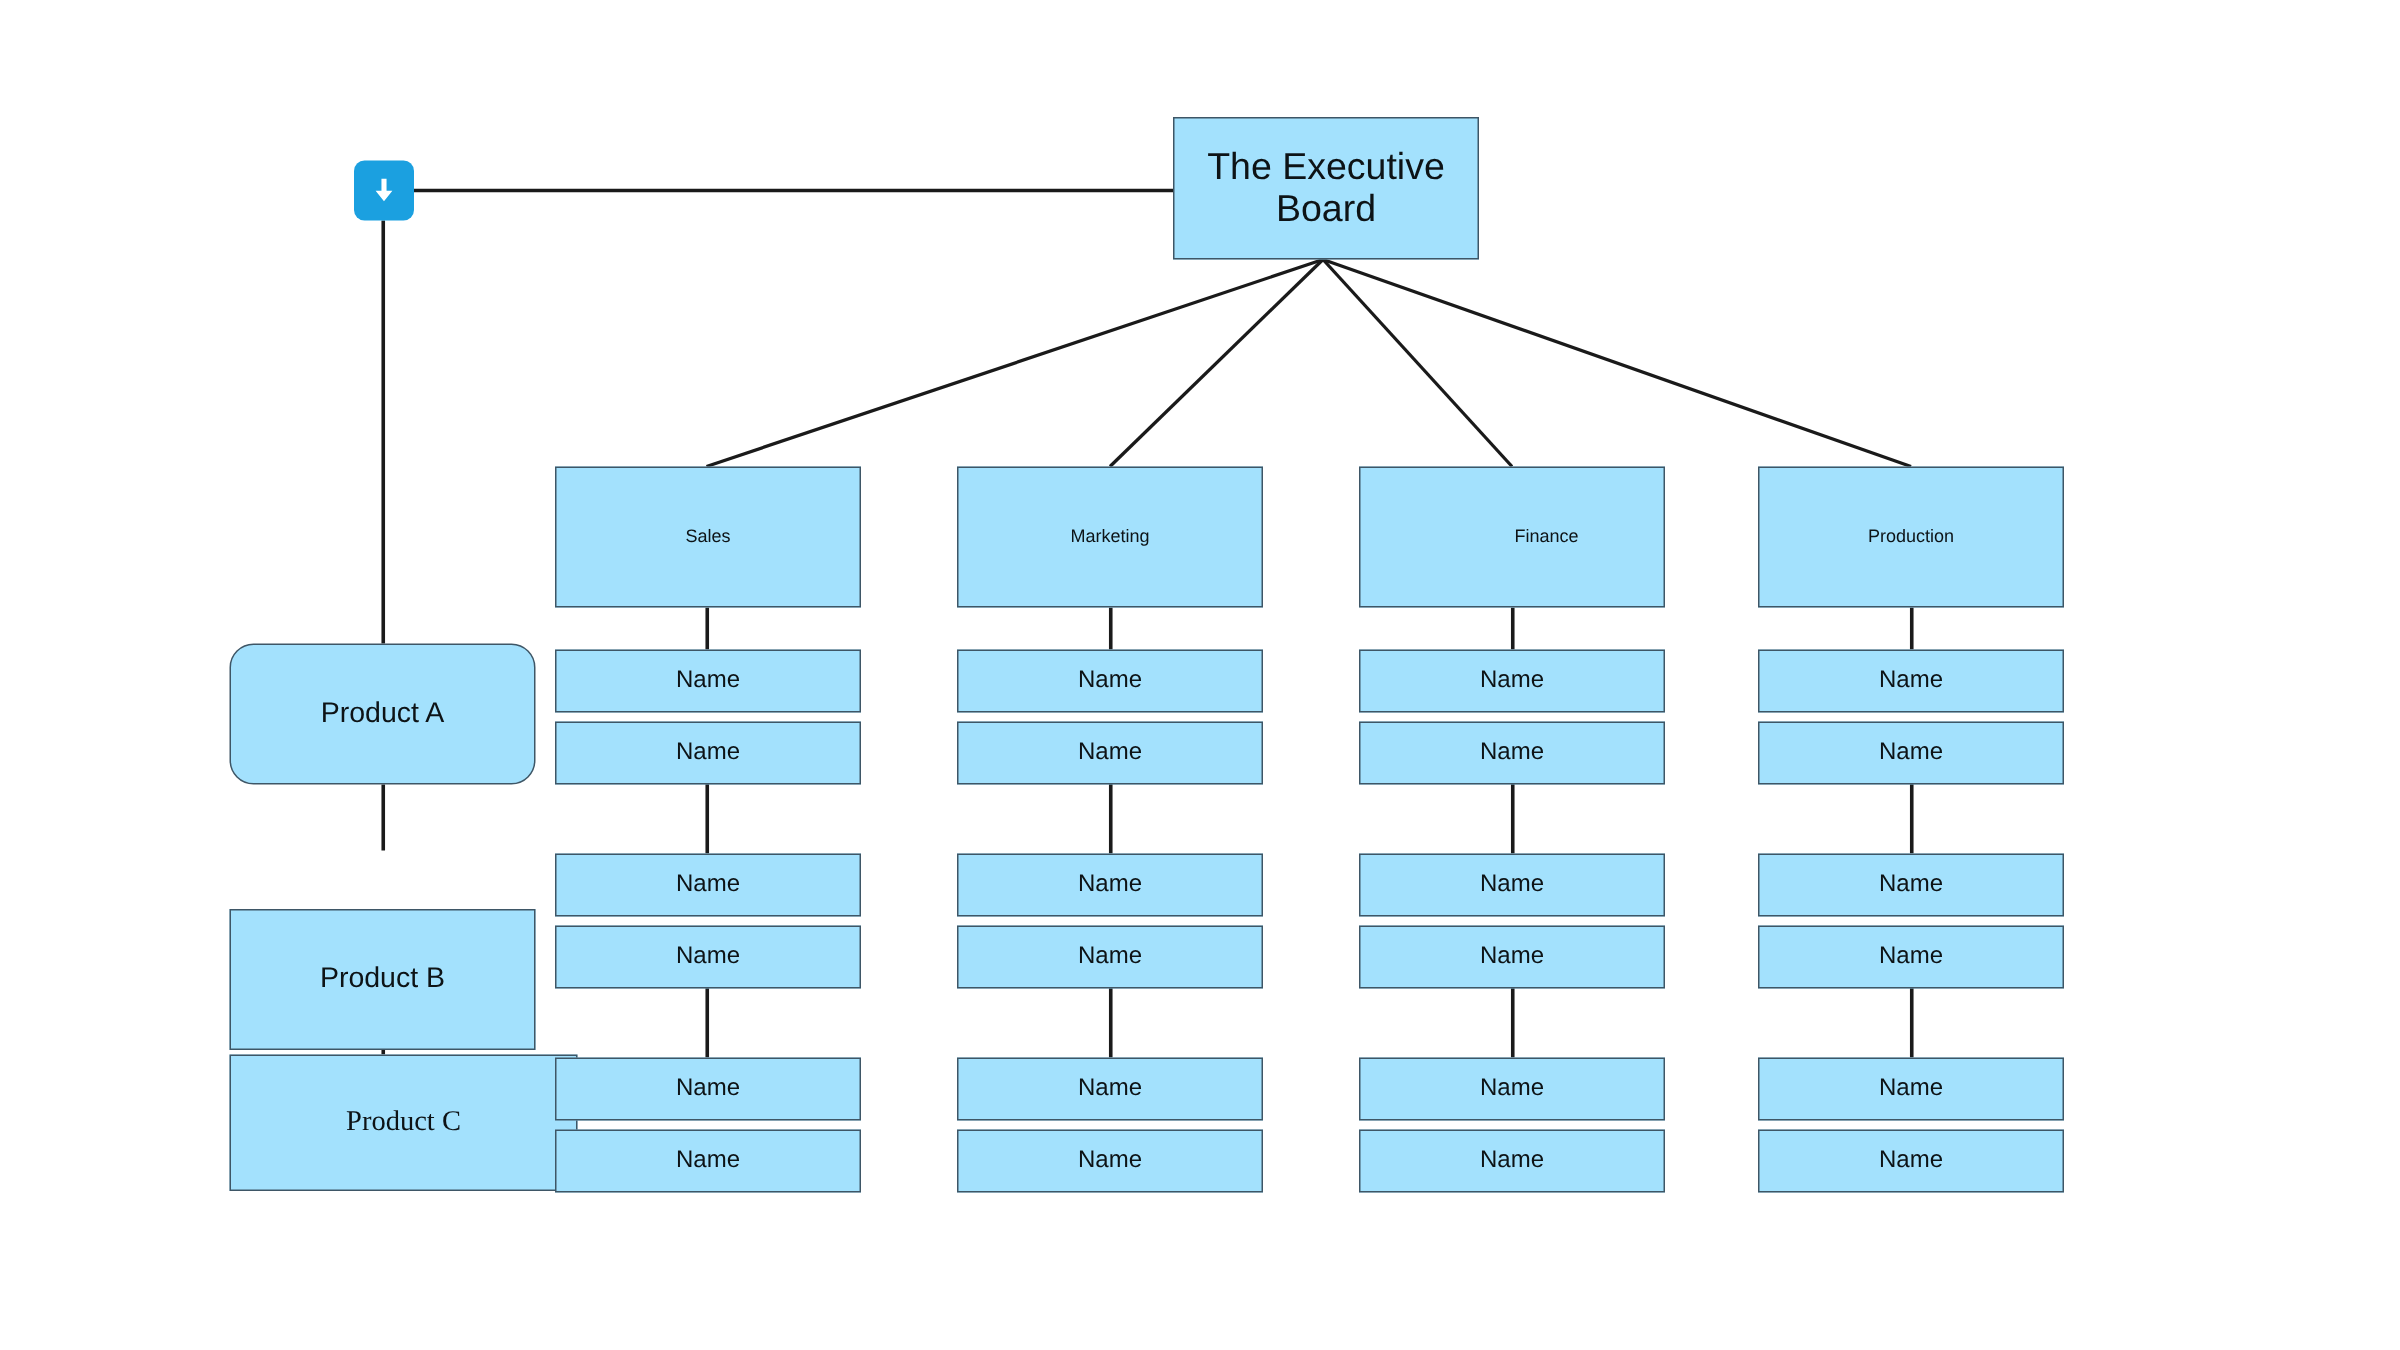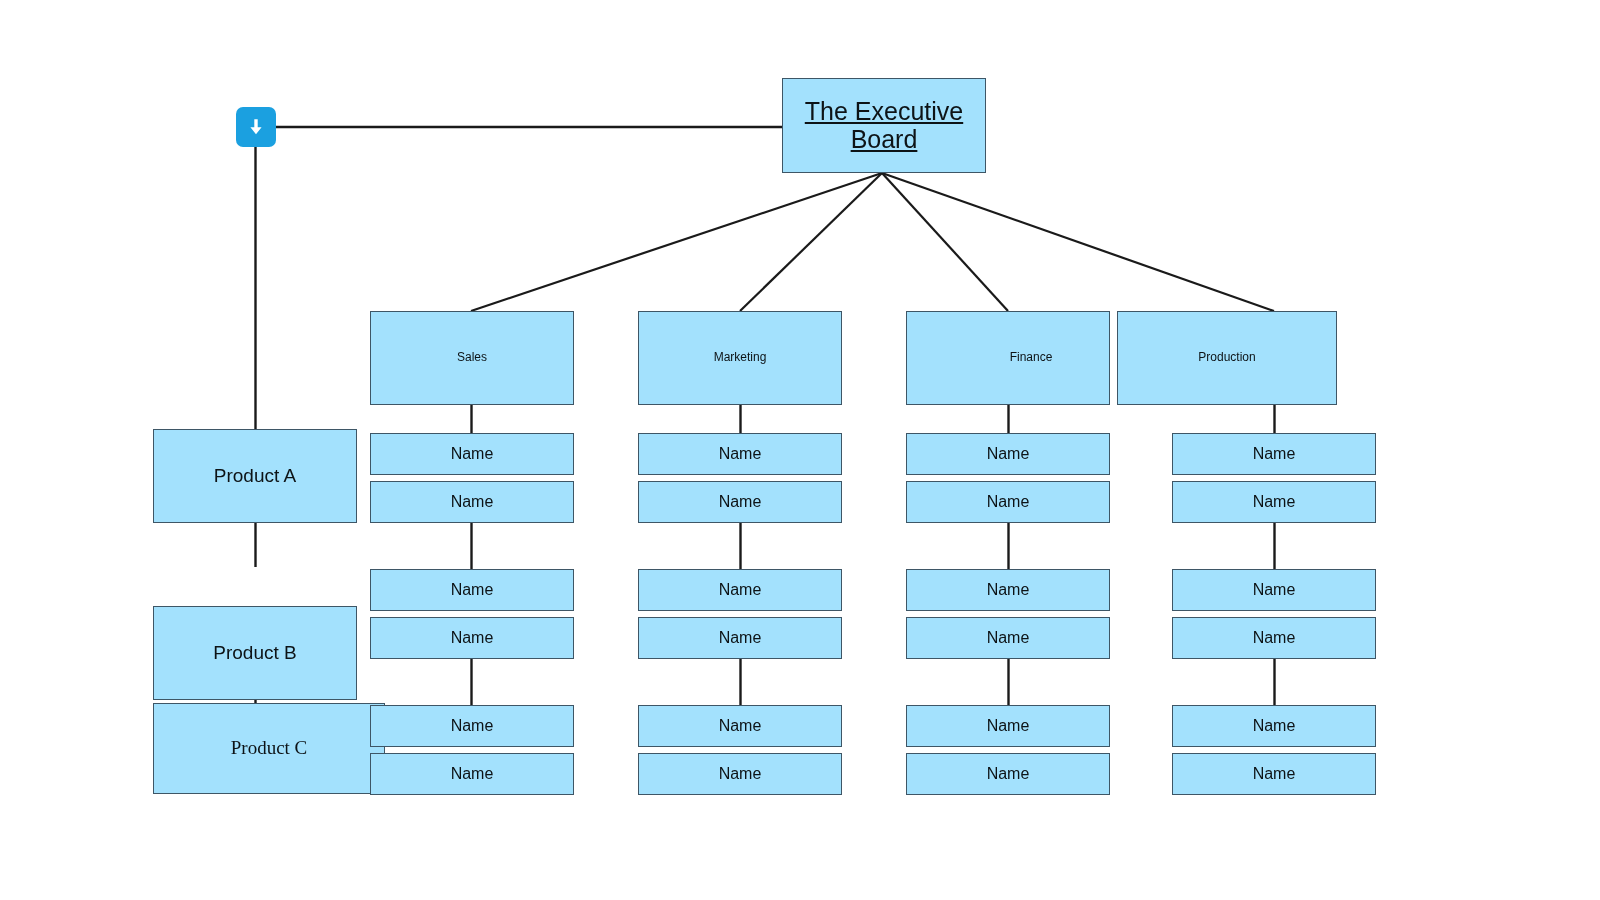--- a/index.html
+++ b/index.html
@@ -102,25 +102,25 @@
       <path d="M 1274.5 658 L 1274.5 705"></path>
     </g>
   </svg>
 
   <div class="dl-icon" style="left:236px; top:107px;">
     <svg width="22" height="22" viewBox="0 0 22 22" aria-hidden="true">
       <path d="M9.3 3.2 h3.4 v8.0 h3.9 L11 18.2 L5.4 11.2 h3.9 z" fill="#ffffff"></path>
     </svg>
   </div>
 
-  <div class="node root" style="left:782px; top:78px; width:204px; height:95px;text-decoration:underline;">
+  <div class="node root" style="left:782px; top:78px; width:204px; height:95px;">
     <span>The Executive Board</span>
   </div>
 
-  <div class="node product" style="left:153px; top:429px; width:204px; height:94px;">
+  <div class="node product" style="left:153px; top:429px; width:204px; height:94px;border-radius:16px;">
     <span>Product A</span>
   </div>
   <div class="node product" style="left:153px; top:567px; width:204px; height:94px;margin-top:39px;">
     <span>Product B</span>
   </div>
   <div class="node product" style="left:153px; top:703px; width:232px; height:91px;font-family:Liberation Serif, serif;">
     <span>Product C</span>
   </div>
 
   <div class="node dept" style="left:370px; top:311px; width:204px; height:94px;">
@@ -182,21 +182,21 @@
   <div class="node name" style="left:906px; top:617px; width:204px; height:42px;">
     <span>Name</span>
   </div>
   <div class="node name" style="left:906px; top:705px; width:204px; height:42px;">
     <span>Name</span>
   </div>
   <div class="node name" style="left:906px; top:753px; width:204px; height:42px;">
     <span>Name</span>
   </div>
 
-  <div class="node dept" style="left:1117px; top:311px; width:220px; height:94px;">
+  <div class="node dept" style="left:1172px; top:311px; width:204px; height:94px;">
     <span>Production</span>
   </div>
   <div class="node name" style="left:1172px; top:433px; width:204px; height:42px;">
     <span>Name</span>
   </div>
   <div class="node name" style="left:1172px; top:481px; width:204px; height:42px;">
     <span>Name</span>
   </div>
   <div class="node name" style="left:1172px; top:569px; width:204px; height:42px;">
     <span>Name</span>

